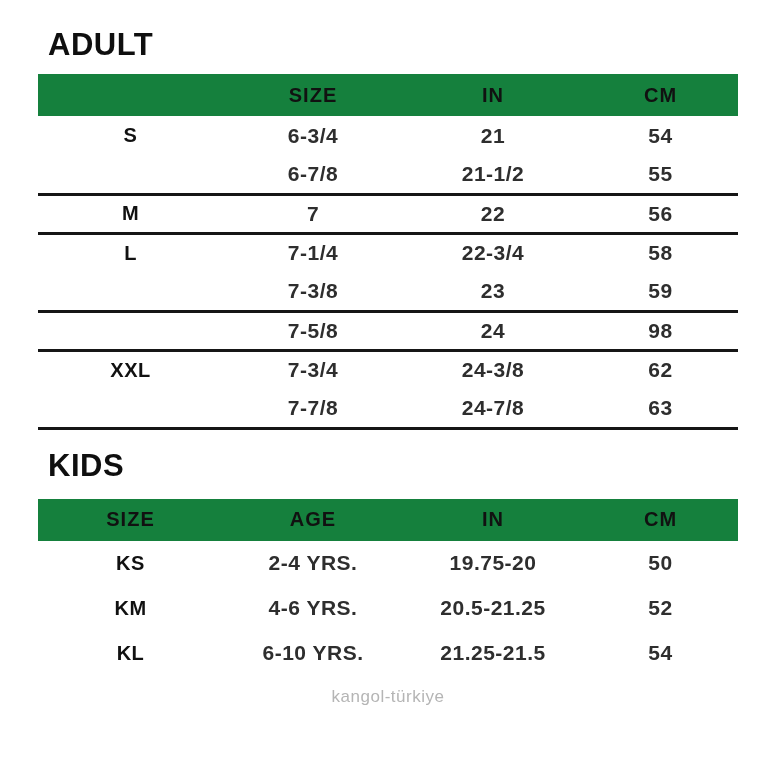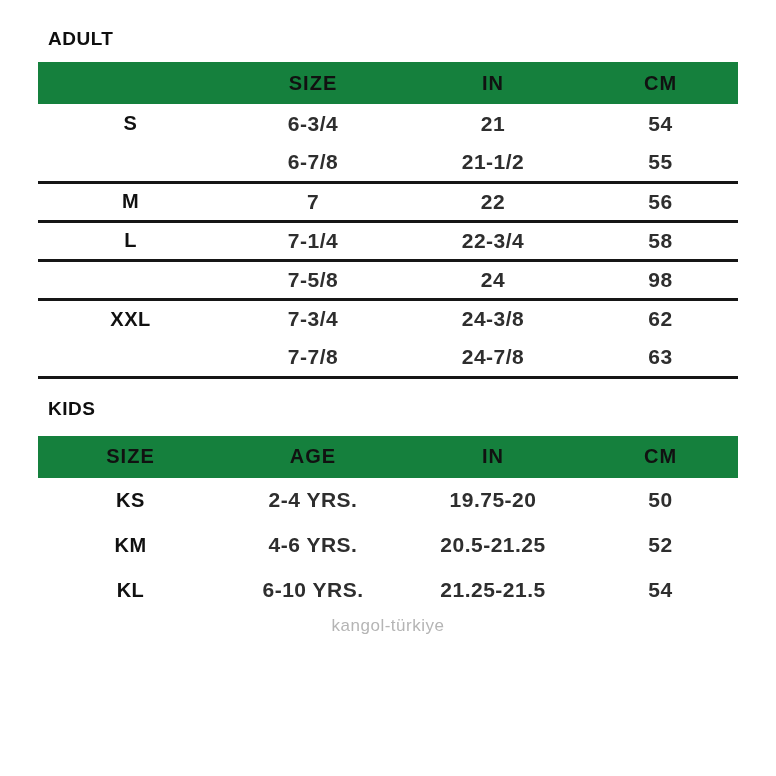--- a/index.html
+++ b/index.html
@@ -8,21 +8,21 @@
     width: 776px; height: 776px;
     background: #ffffff;
     font-family: "Liberation Sans", "DejaVu Sans", sans-serif;
     color: #2e2e2e;
     overflow: hidden;
   }
   .container { padding: 0 38px; }
 
   .section-title {
     margin: 0 0 0 10px;
-    font-size: 19px;
+    font-size: 31px;
     font-weight: 800;
     letter-spacing: 0.5px;
     color: #0f0f0f;
     line-height: 1;
   }
   .adult-title { padding-top: 29px; }
   .kids-title  { padding-top: 20px; }
 
   table.size-table {
     border-collapse: collapse;
@@ -62,21 +62,21 @@
     color: #111111;
   }
   table.adult tbody.group { border-bottom: 3px solid #161616; }
 
   table.kids { margin-top: 18px; }
   table.kids tbody td { height: 45px; }
 
   .footer {
     width: 700px;
     text-align: center;
-    margin-top: 3px;
+    margin-top: 11px;
     font-size: 17px;
     letter-spacing: 0.5px;
     color: #b5b5b5;
     line-height: 20px;
   }
 </style>
 </head>
 <body>
 
 <div class="container">
@@ -123,20 +123,26 @@
       </tr>
     </tbody>
 
     <tbody class="group">
       <tr>
         <td class="lbl">L</td>
         <td>7-1/4</td>
         <td>22-3/4</td>
         <td>58</td>
       </tr>
+      <tr>
+        <td class="lbl"></td>
+        <td>7-3/8</td>
+        <td>23</td>
+        <td>59</td>
+      </tr>
     </tbody>
 
     <tbody class="group">
       <tr>
         <td class="lbl"></td>
         <td>7-5/8</td>
         <td>24</td>
         <td>98</td>
       </tr>
     </tbody>

